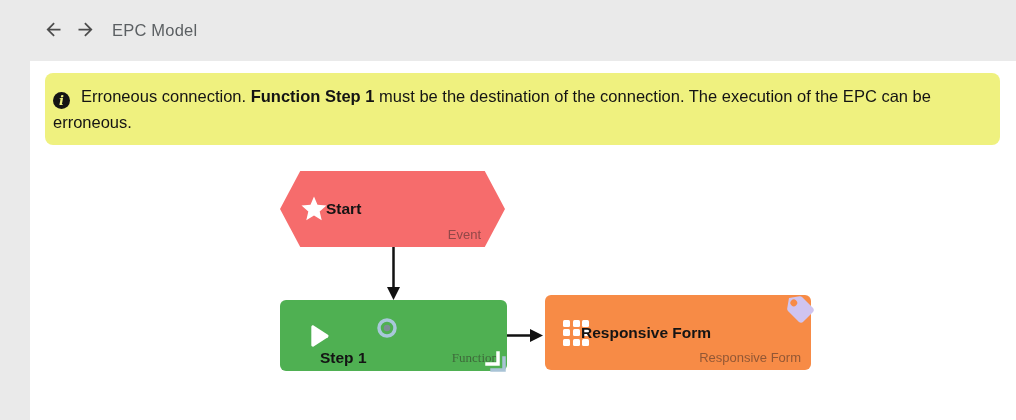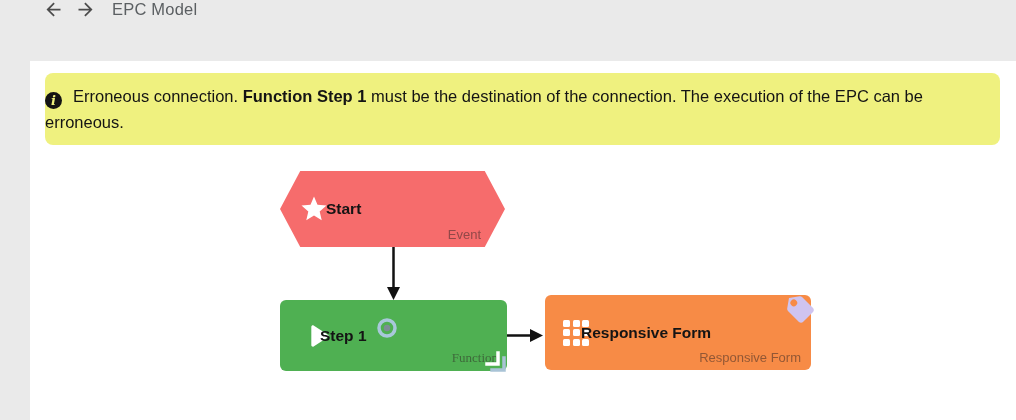--- a/index.html
+++ b/index.html
@@ -4,32 +4,32 @@
 <style>
   html,body{margin:0;padding:0;}
   body{
     width:1016px;height:420px;
     font-family:"Liberation Sans", sans-serif;
     background:#eaeaea;
   }
   .page{position:relative;width:1016px;height:420px;overflow:hidden;background:#eaeaea;}
 
   
-  .header{position:absolute;top:0;left:0;right:0;height:61px;display:flex;align-items:flex-start;padding-left:42px;box-sizing:border-box;}
+  .header{position:absolute;top:0;left:0;right:0;height:61px;display:flex;align-items:center;padding-left:42px;box-sizing:border-box;}
   .nav-btn{width:22px;height:22px;border:none;background:transparent;padding:0;margin-right:10px;cursor:pointer;display:flex;align-items:center;justify-content:center;}
   .nav-btn svg{fill:#4c4c4c;width:21px;height:21px;}
   .header-title{font-size:16.5px;color:#5b5f62;font-weight:500;margin-left:6px;letter-spacing:.2px;}
 
   
   .content-panel{position:absolute;left:30px;top:61px;right:0;bottom:0;background:#ffffff;}
 
   
   .banner{
     position:absolute;left:45px;top:73px;width:955px;min-height:68px;box-sizing:border-box;
-    border-radius:8px;padding:10px 16px 10px 0;
+    border-radius:8px;padding:10px 16px 10px 8px;
     font-size:16.5px;line-height:26px;color:#141414;
   }
   .info-circle{
     display:inline-flex;width:17px;height:17px;border-radius:50%;
     background:#141414;color:#eff17f;
     font:italic bold 13px "DejaVu Serif", serif;
     align-items:center;justify-content:center;
     vertical-align:-3px;margin-right:11px;
   }
   .banner b{font-weight:700;}
@@ -37,21 +37,21 @@
   
   .node{position:absolute;}
   .node-start{left:280px;top:171px;width:225px;height:76px;
     clip-path:polygon(0 50%,9% 0,91% 0,100% 50%,91% 100%,9% 100%);}
   .node-step{left:280px;top:300px;width:227px;height:71px;border-radius:6px;}
   .node-form{left:545px;top:295px;width:258px;height:75px;border-radius:6px;padding-left:8px;}
 
   .node-title{position:absolute;left:0;right:0;top:50%;transform:translateY(-50%);
     font-size:15.5px;font-weight:700;color:#141414;white-space:nowrap;}
   .node-start .node-title{padding-left:46px;}
-  .node-step  .node-title{padding-left:40px;}
+  .node-step  .node-title{padding-left:40px;margin-top:22px;}
   .node-form  .node-title{padding-left:36px;}
 
   .node-sub{position:absolute;bottom:5px;font-size:13px;font-weight:500;color:rgba(45,35,35,.5);white-space:nowrap;}
   .node-start .node-sub{right:24px;text-align:right;}
   .node-step  .node-sub{right:9px;font-family:Liberation Serif, serif;}
   .node-form  .node-sub{right:10px;}
 
   .icon-left{position:absolute;top:50%;transform:translateY(-50%);line-height:0;}
   .node-start .icon-left{left:19px;}
   .node-step  .icon-left{left:20px;}

